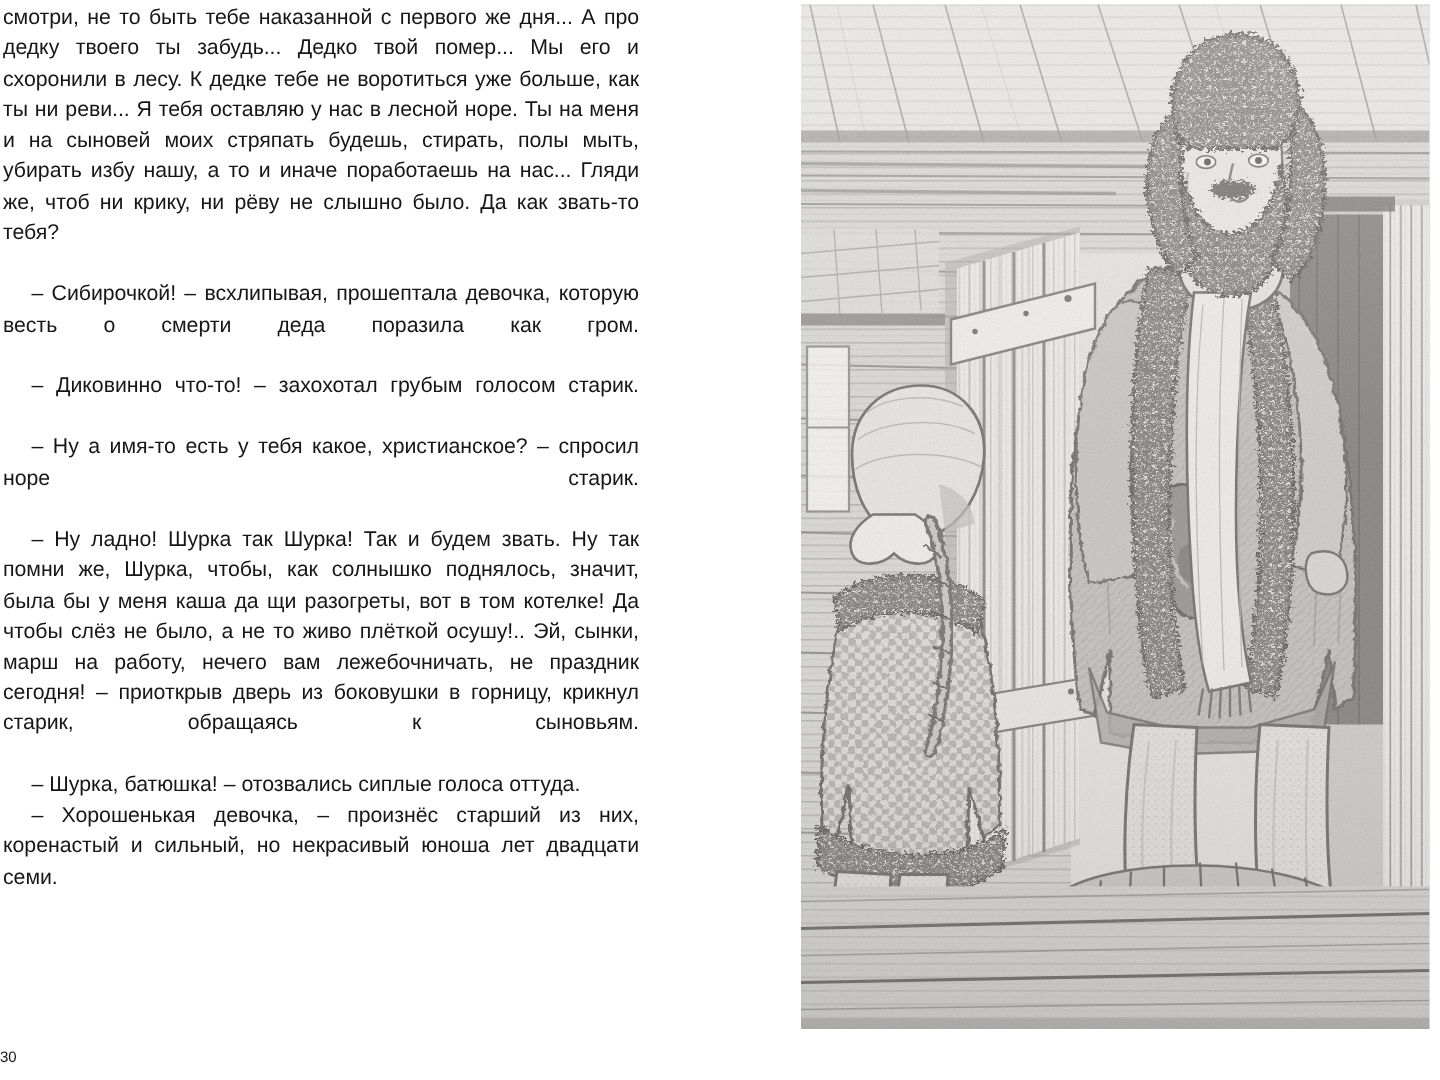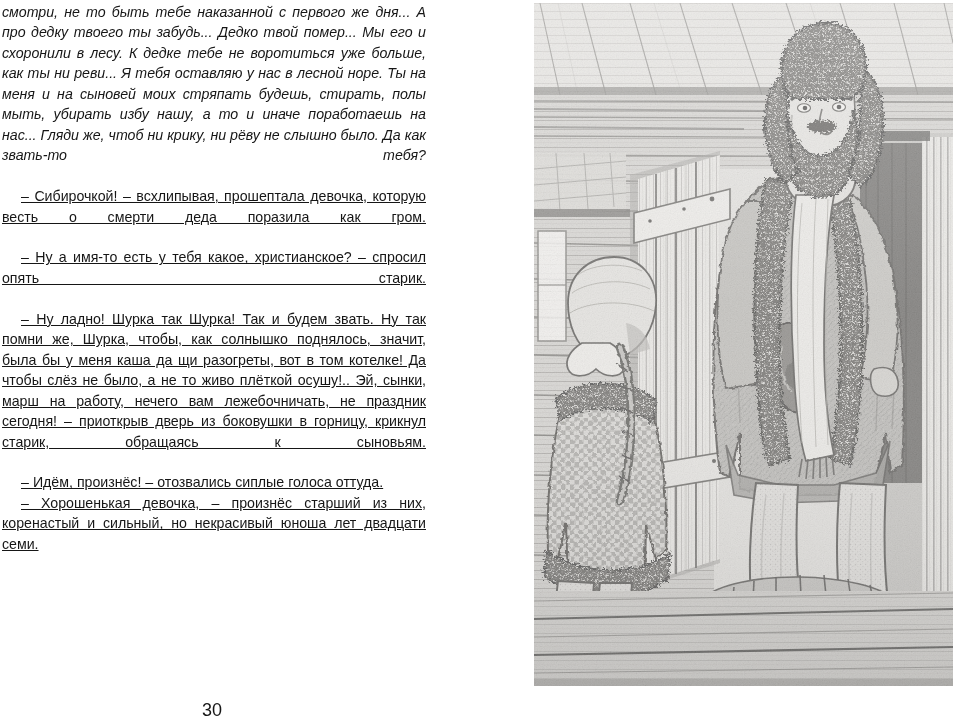--- a/index.html
+++ b/index.html
@@ -38,41 +38,38 @@
     line-height: 20.45px;
     text-align: justify;
     text-justify: inter-word;
     hyphens: manual;
     color: #161616;
     letter-spacing: -0.02px;
     word-spacing: 0.1px;
   }
   .para.indent {
     text-indent: 19px;
-    text-decoration: underline;
   }
   .para.cont {
     text-indent: 0;
-    font-style: italic;
   }
   
   .para::after {
     content: "";
     display: inline-block;
     width: 100%;
   }
   .para.nostretch::after { content: none; }
 
   #page-number {
     position: absolute;
     left: 0;
     top: 700px;
     width: 424px;
-    text-align: center;
-    font-size: 18px;
+    font-size: 10px;
     color: #161616;
   }
 
   
   #illustration {
     position: absolute;
     left: 534px;
     top: 3px;
     width: 419px;
     height: 683px;
@@ -82,23 +79,24 @@
   #illu-svg { display: block; width: 419px; height: 683px; }
 </style>
 </head>
 <body>
 
 <div id="page">
 
   <div id="text-column">
     <p class="para cont">смотри, не то быть тебе наказанной с первого же дня... А про дедку твоего ты забудь... Дедко твой помер... Мы его и схоронили в лесу. К дедке тебе не воротиться уже больше, как ты ни реви... Я тебя оставляю у нас в лесной норе. Ты на меня и на сыновей моих стряпать будешь, стирать, полы мыть, убирать избу нашу, а то и иначе поработаешь на нас... Гляди же, чтоб ни крику, ни рёву не слышно было. Да как звать-то тебя?</p>
     <p class="para indent">– Сибирочкой! – всхлипывая, прошептала девочка, которую весть о смерти деда поразила как гром.</p>
-    <p class="para indent">– Ну а имя-то есть у тебя какое, христианское? – спросил опять старик.</p>
+    <p class="para indent">– Диковинно что-то! – захохотал грубым голосом старик.</p>
+    <p class="para indent">– Ну а имя-то есть у тебя какое, христианское? – спросил норе старик.</p>
     <p class="para indent">– Ну ладно! Шурка так Шурка! Так и будем звать. Ну так помни же, Шурка, чтобы, как солнышко поднялось, значит, была бы у меня каша да щи разогреты, вот в том котелке! Да чтобы слёз не было, а не то живо плёткой осушу!.. Эй, сынки, марш на работу, нечего вам лежебочничать, не праздник сегодня! – приоткрыв дверь из боковушки в горницу, крикнул старик, обращаясь к сыновьям.</p>
-    <p class="para indent nostretch">– Идём, произнёс! – отозвались сиплые голоса оттуда.</p>
+    <p class="para indent nostretch">– Шурка, батюшка! – отозвались сиплые голоса оттуда.</p>
     <p class="para indent">– Хорошенькая девочка, – произнёс старший из них, коренастый и сильный, но некрасивый юноша лет двадцати семи.</p>
 
   </div>
 
   <div id="page-number">30</div>
 
   <div id="illustration">
     <svg id="illu-svg" viewBox="0 0 419 683" preserveAspectRatio="none">
       <defs>
 

